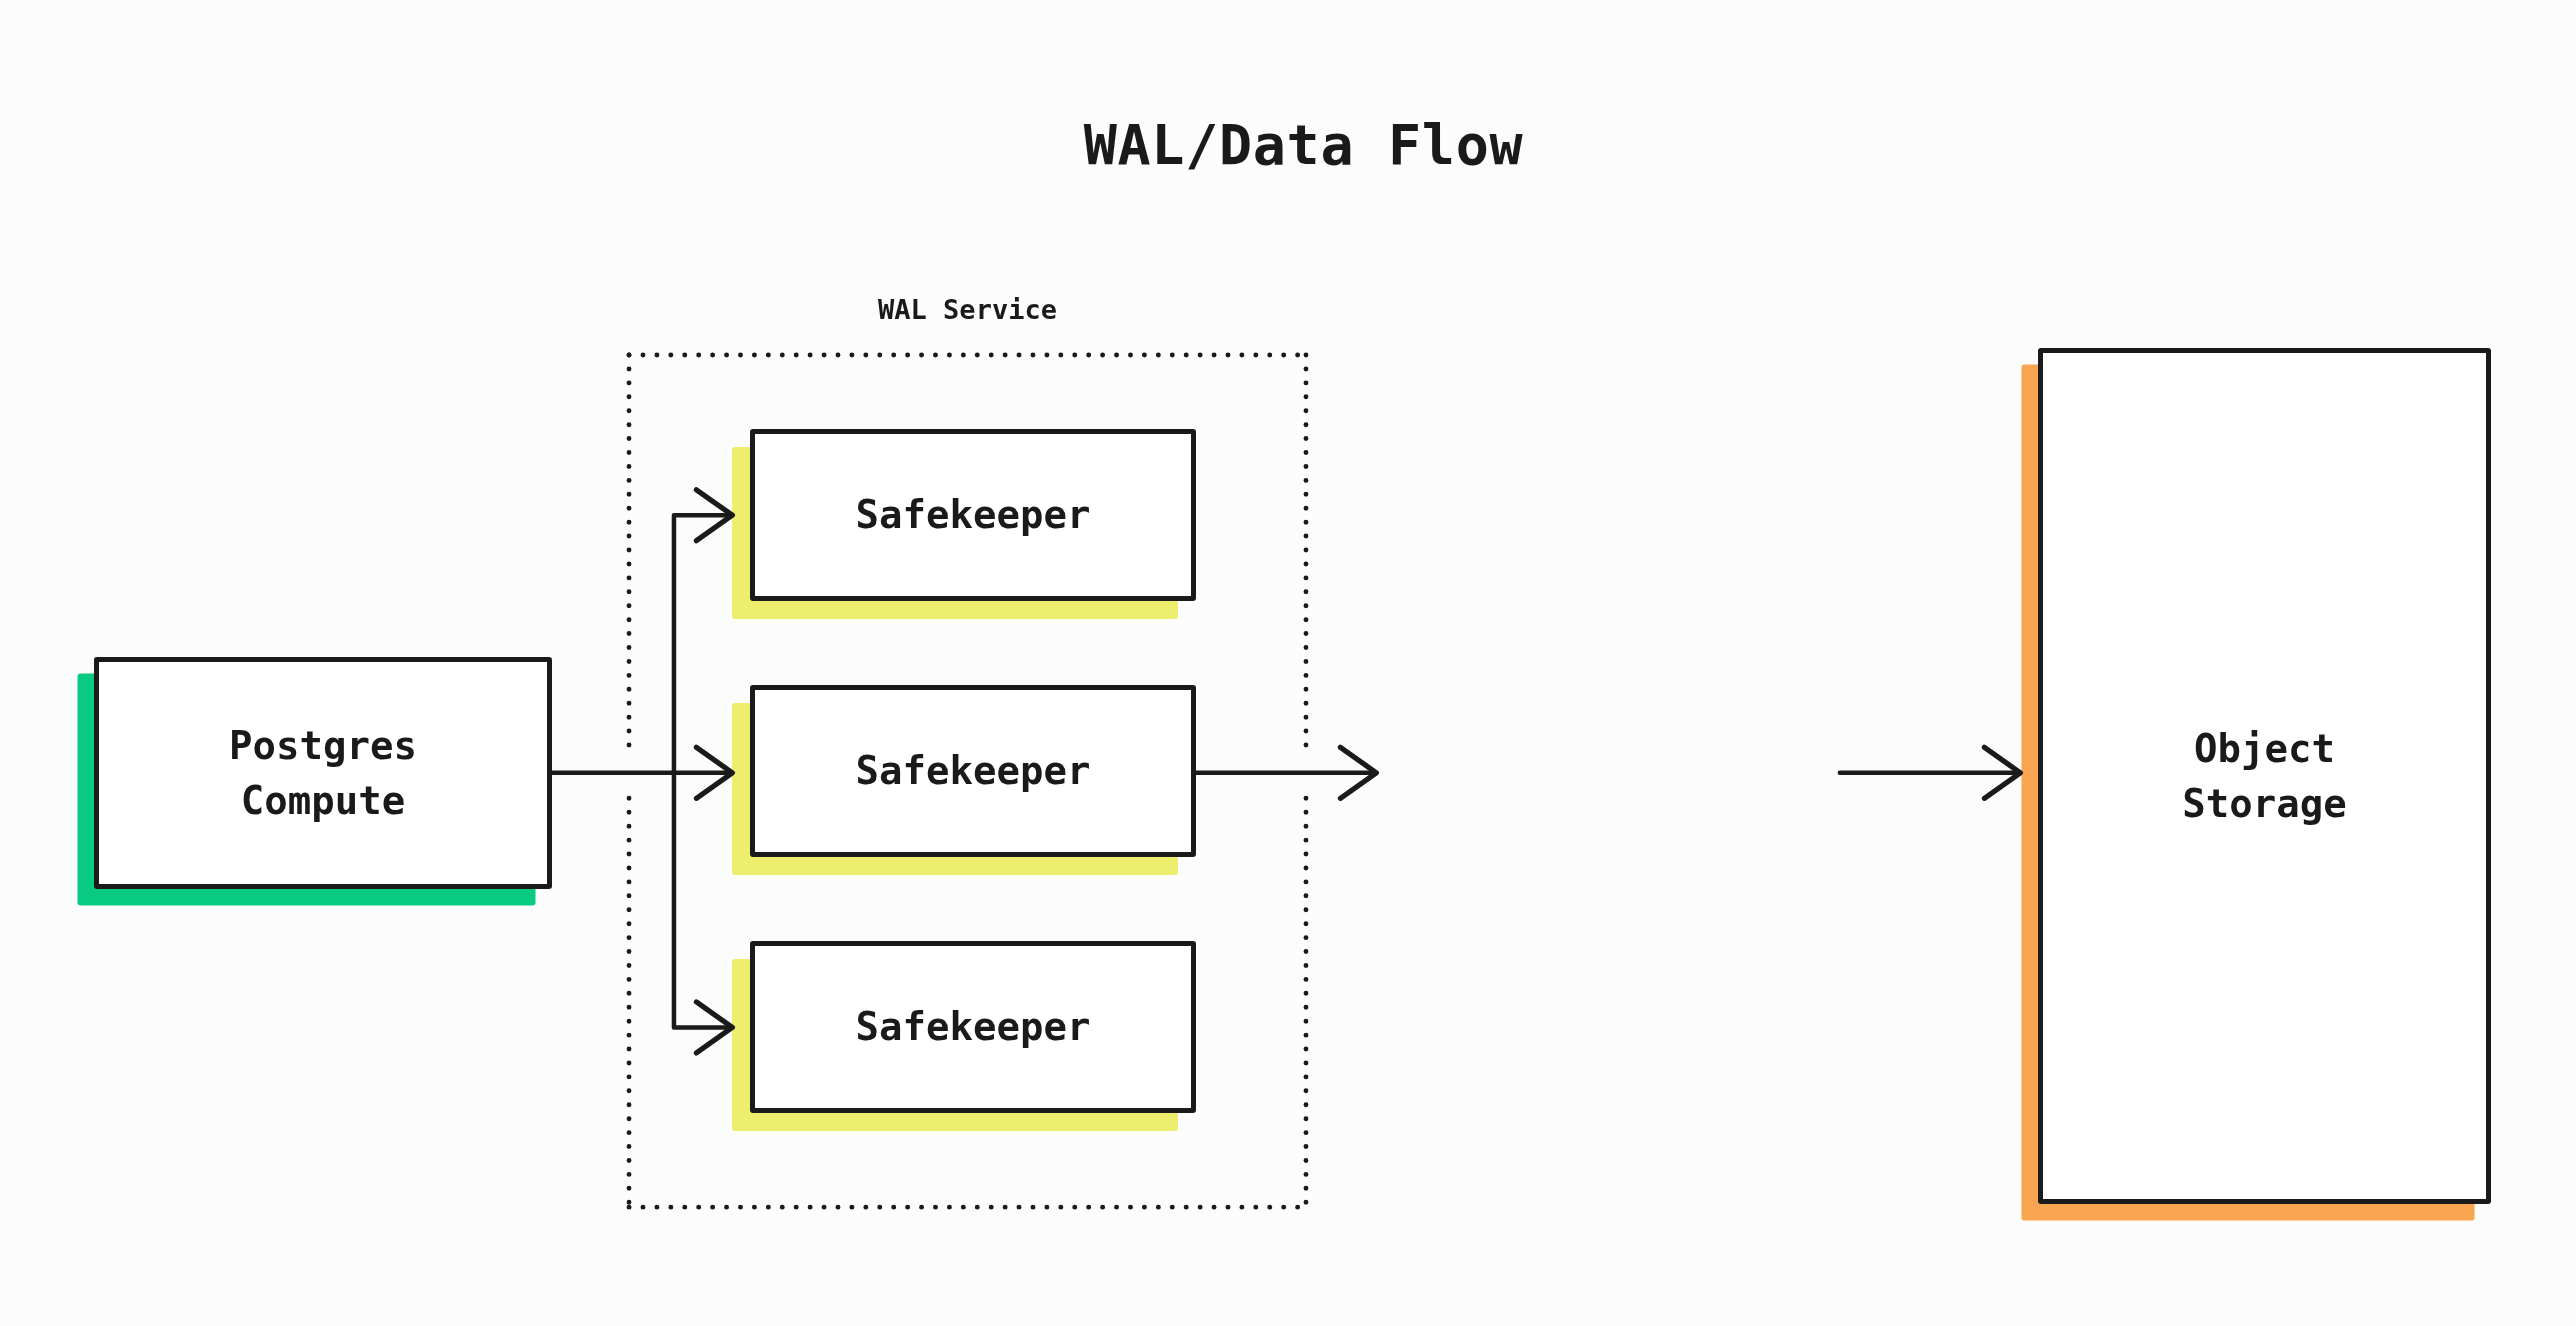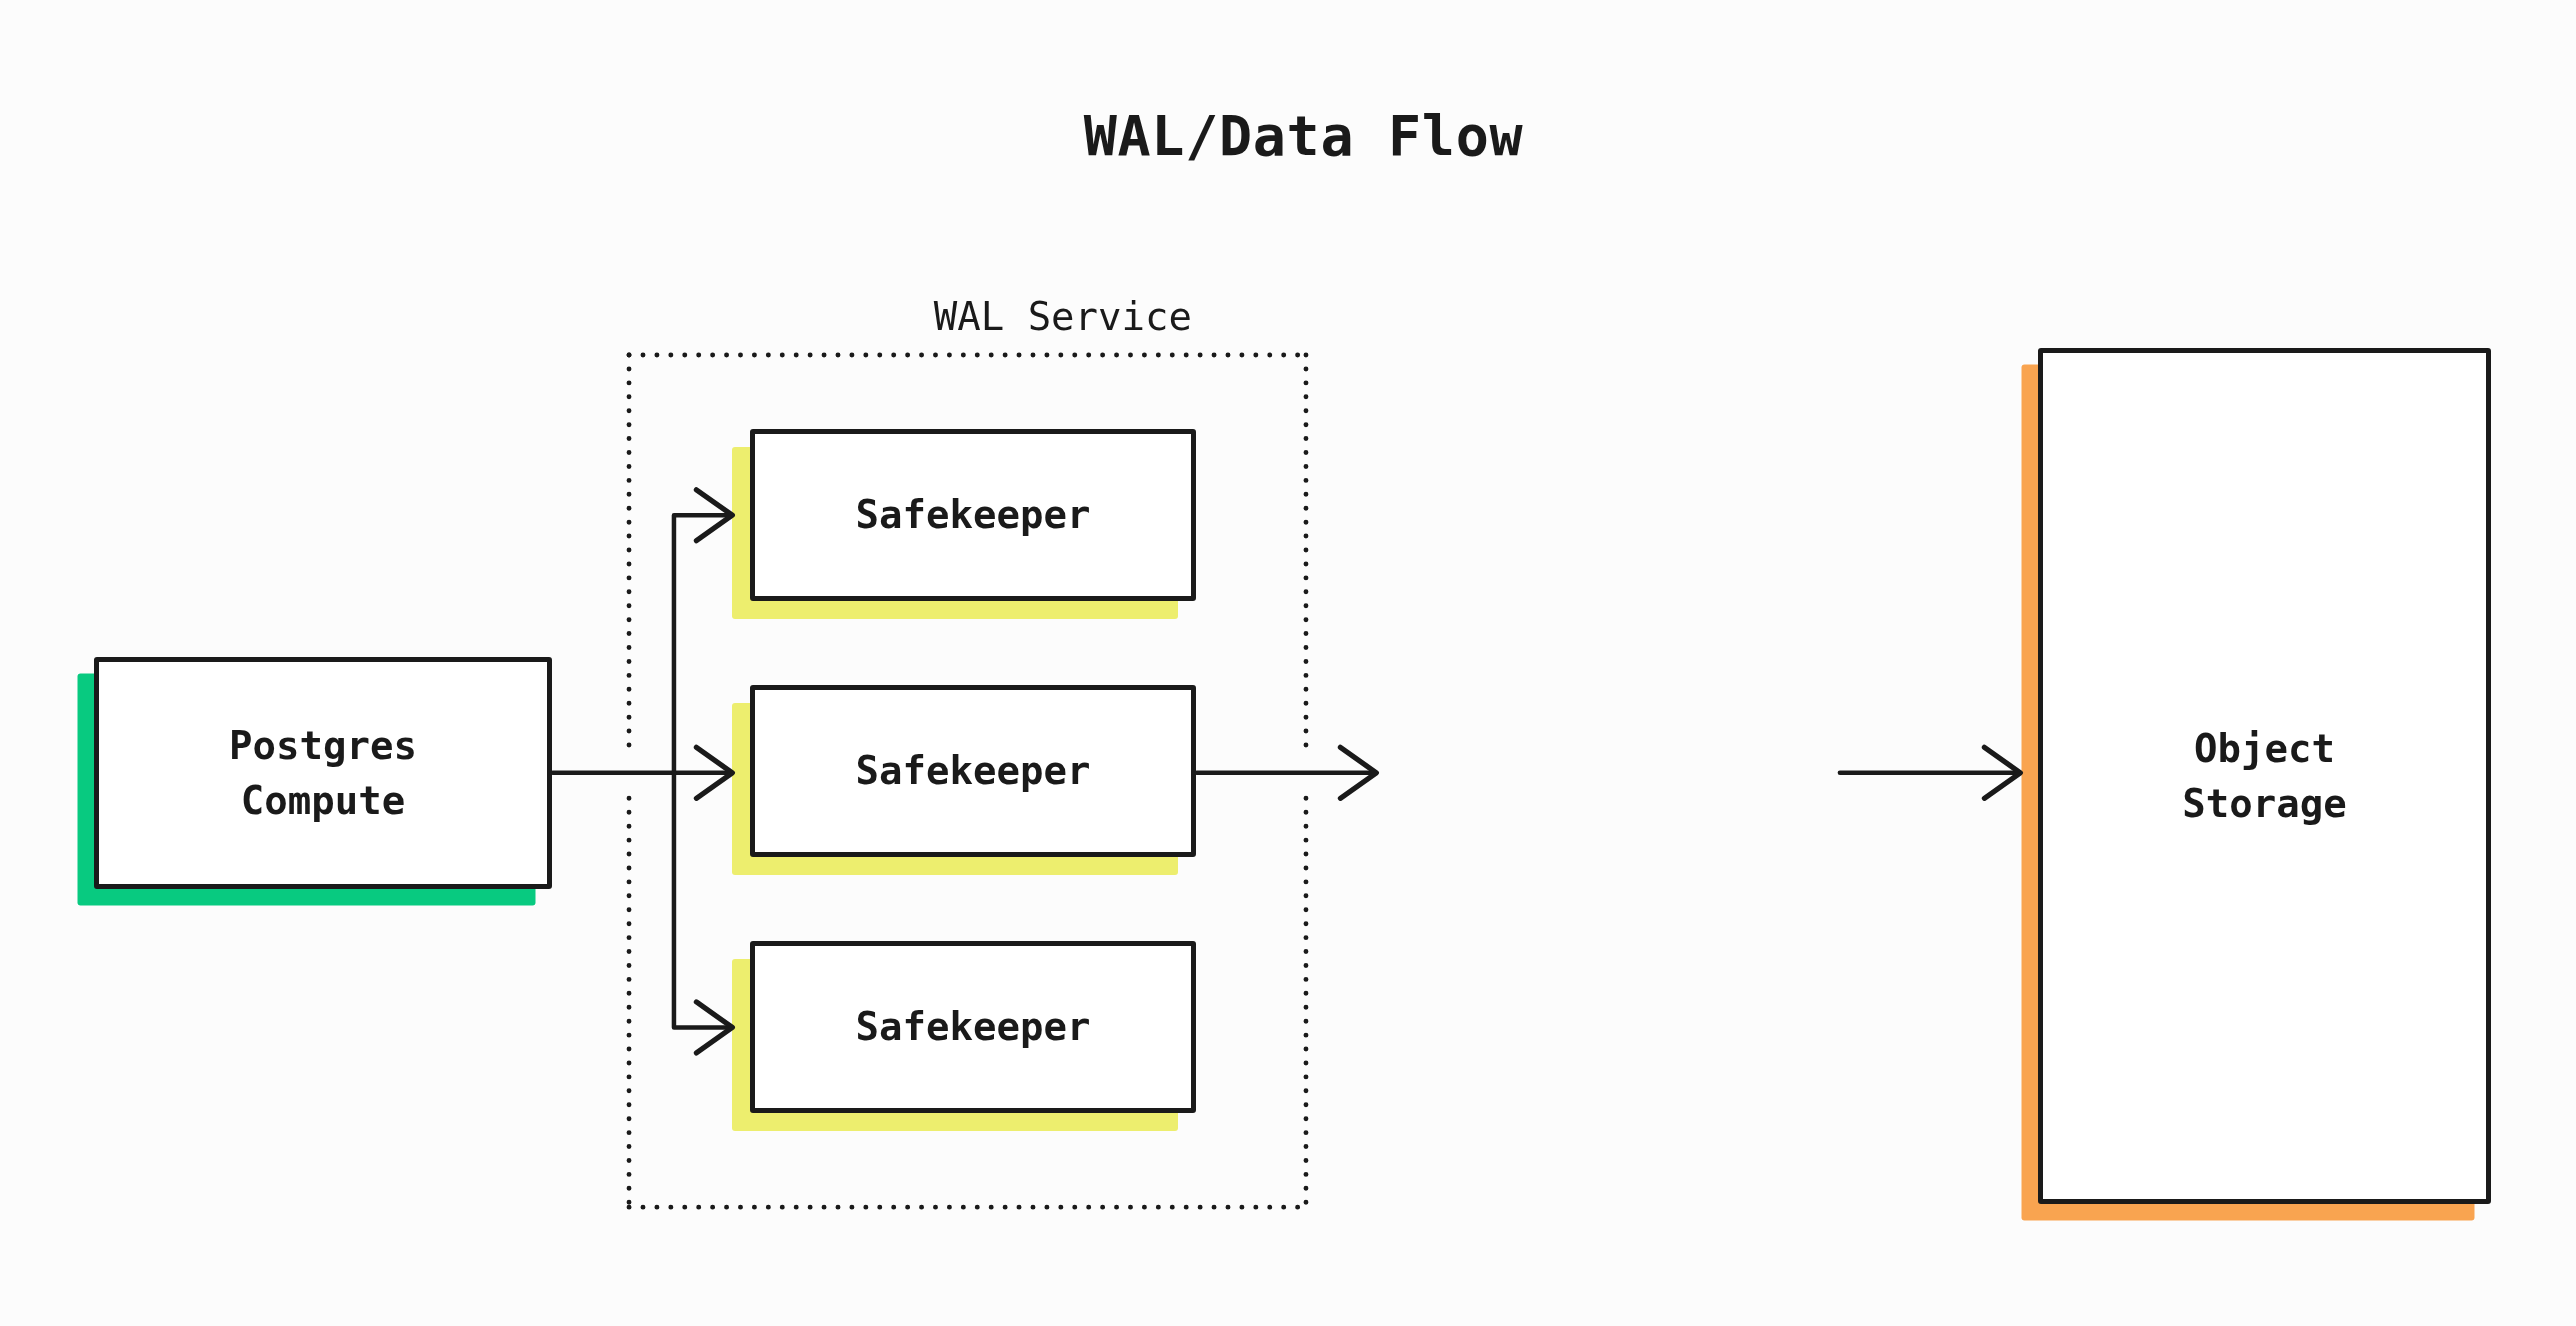--- a/index.html
+++ b/index.html
@@ -12,36 +12,36 @@
     width: 2576px;
     height: 1327px;
     overflow: hidden;
     background: var(--background, #FCFCFC);
     font-family: "DejaVu Sans Mono", "Liberation Mono", monospace;
     color: var(--ink, #1A1A1A);
   }
   .title {
     position: absolute;
     left: 854px;
-    top: 104px;
+    top: 113px;
     width: 899px;
     text-align: center;
     font-size: 55px;
     font-weight: 700;
     letter-spacing: 0.7px;
     white-space: nowrap;
   }
   .group-label {
     position: absolute;
     left: 743px;
     top: 294px;
     width: 449px;
-    text-align: right;
-    font-size: 39px;
-    font-weight: 400;
+    text-align: center;
+    font-size: 27px;
+    font-weight: 700;
     white-space: nowrap;
   }
   .node {
     position: absolute;
     background: #FFFFFF;
     border: 5.2px solid var(--ink, #1A1A1A);
     border-radius: 3px;
     display: flex;
     align-items: center;
     justify-content: center;

